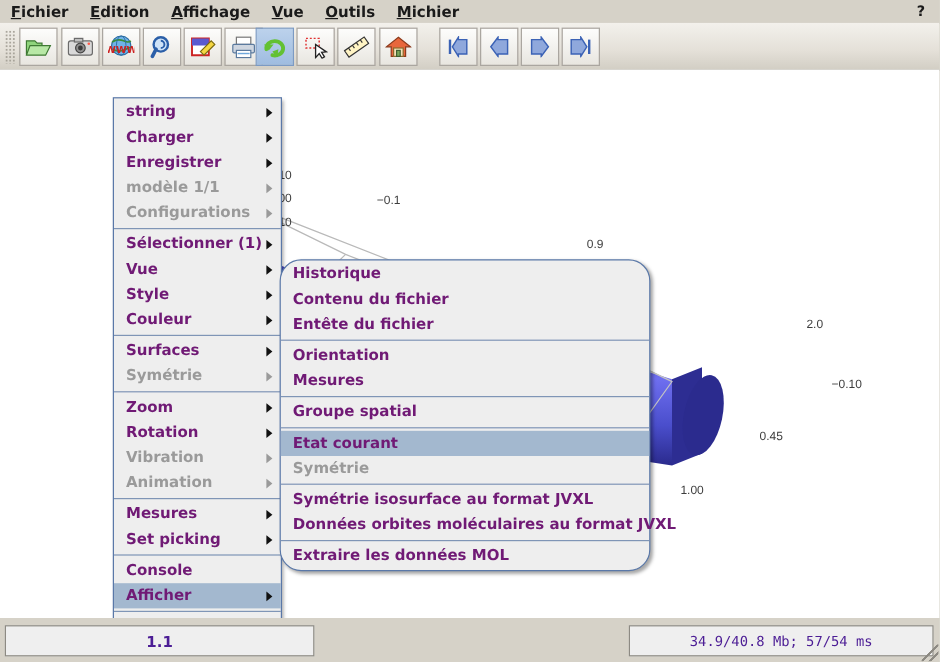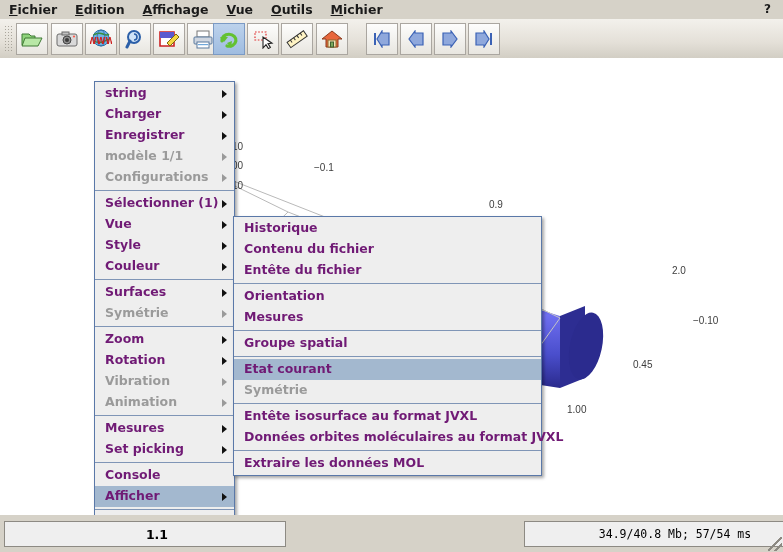--- a/index.html
+++ b/index.html
@@ -112,23 +112,22 @@
   .statusbar {
     position: absolute; left: 0; top: 515px;
     width: 783px; height: 37px;
     background: #d6d2c8;
   }
   .scell {
     position: absolute; top: 6px; height: 24px;
     background: #efefef;
     border: 1px solid #8d8a83;
     display: flex; align-items: center; justify-content: center;
-    font-size: 12.5px; font-weight: bold; color: #000000;
+    font-size: 12.5px; font-weight: bold; color: #4c1d95;
     font-family: "DejaVu Sans", sans-serif;
-    padding-left: 24px;
   }
   .scell.mono {
     font-family: "DejaVu Sans Mono", monospace;
     font-weight: normal; font-size: 11.5px;
   }
   .grip-corner {
     position: absolute; right: 1px; bottom: 1px;
     width: 14px; height: 14px;
     background-image:
       linear-gradient(135deg, transparent 45%, #8d8a83 45%, #8d8a83 55%, transparent 55%),
@@ -340,34 +339,34 @@
     <div class="mi"><span>Mesures</span><span class="arr"></span></div>
     <div class="mi"><span>Set picking</span><span class="arr"></span></div>
     <div class="msep"></div>
     <div class="mi"><span>Console</span></div>
     <div class="mi sel"><span>Afficher</span><span class="arr"></span></div>
     <div class="msep"></div>
     <div class="mi"><span>Langue</span><span class="arr"></span></div>
     <div class="mi"><span>A propos de Jmol</span><span class="arr"></span></div>
   </div>
 
-  <div class="popup" style="left:233px; top:216px; width:307px;">
+  <div class="popup" style="left:233px; top:216px; width:307px;border-radius:18px;">
     <div class="mi"><span>Historique</span></div>
     <div class="mi"><span>Contenu du fichier</span></div>
     <div class="mi"><span>Entête du fichier</span></div>
     <div class="msep"></div>
     <div class="mi"><span>Orientation</span></div>
     <div class="mi"><span>Mesures</span></div>
     <div class="msep"></div>
     <div class="mi"><span>Groupe spatial</span></div>
     <div class="msep"></div>
     <div class="mi sel"><span>Etat courant</span></div>
     <div class="mi disabled"><span>Symétrie</span></div>
     <div class="msep"></div>
-    <div class="mi"><span>Entête isosurface au format JVXL</span></div>
+    <div class="mi"><span>Symétrie isosurface au format JVXL</span></div>
     <div class="mi"><span>Données orbites moléculaires au format JVXL</span></div>
     <div class="msep"></div>
     <div class="mi"><span>Extraire les données MOL</span></div>
   </div>
 
   <div class="statusbar">
     <div class="scell" style="left:4px; width:256px;">1.1</div>
     <div class="scell mono" style="left:524px; width:252px;">34.9/40.8 Mb;  57/54 ms</div>
     <div class="grip-corner"></div>
   </div>

